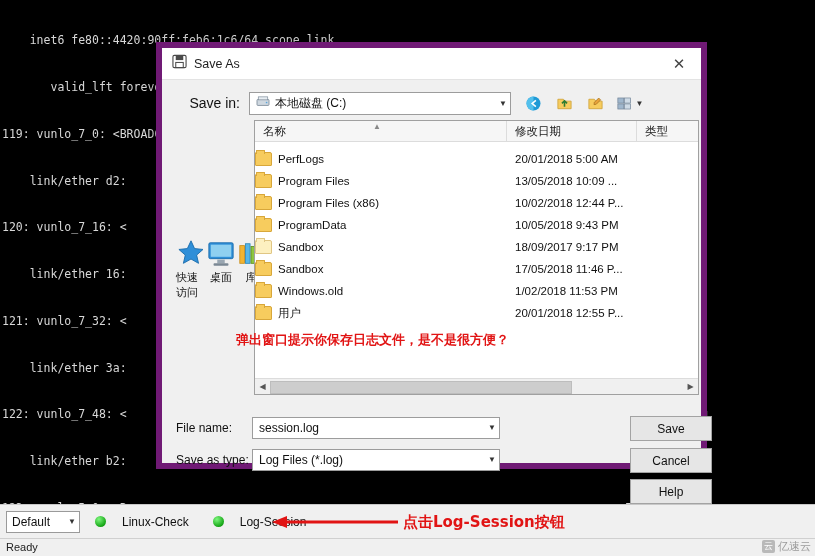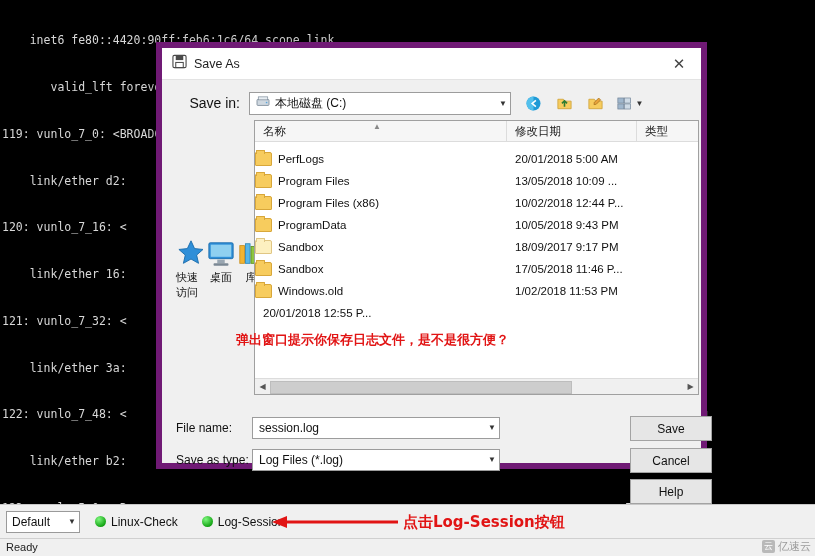--- a/index.html
+++ b/index.html
@@ -35,21 +35,21 @@
     font-family:"Liberation Sans",sans-serif;font-size:11px;color:#222;
     padding:2px 0 0 6px;box-sizing:border-box;
   }
   .combo{
     width:74px;height:22px;background:#fff;border:1px solid #9a9a9a;
     display:flex;align-items:center;justify-content:space-between;
     padding:0 3px 0 5px;box-sizing:border-box;font-size:12px;
   }
   .combo .arw{font-size:8px;color:#333;}
   .tbtn{
-    height:22px;display:flex;align-items:center;gap:5px;
+    height:22px;display:flex;align-items:center;gap:16px;
     padding:0 8px;background:#f0f0f0;border:1px solid transparent;
     font-size:12px;color:#111;border-radius:2px;
   }
   .dot{
     width:11px;height:11px;border-radius:50%;
     background:radial-gradient(circle at 35% 30%,#7df77d,#16a616 70%,#0b6b0b);
     display:inline-block;
   }
 
   
@@ -381,20 +381,24 @@
         </div>
         <div class="frow">
           <div class="nm">
               <span class="folder"></span>
               <span>Windows.old</span>
             </div>
           <div class="dt">1/02/2018 11:53 PM</div>
           <div class="tp"></div>
         </div>
         <div class="frow">
+          <div class="nm">
+              <span class="folder"></span>
+              <span>用户</span>
+            </div>
           <div class="dt">20/01/2018 12:55 P...</div>
           <div class="tp"></div>
         </div>
       </div>
 
       <div id="hscroll">
         <div class="arrow">◀</div>
         <div class="track">
           <div class="thumb"></div>
         </div>

